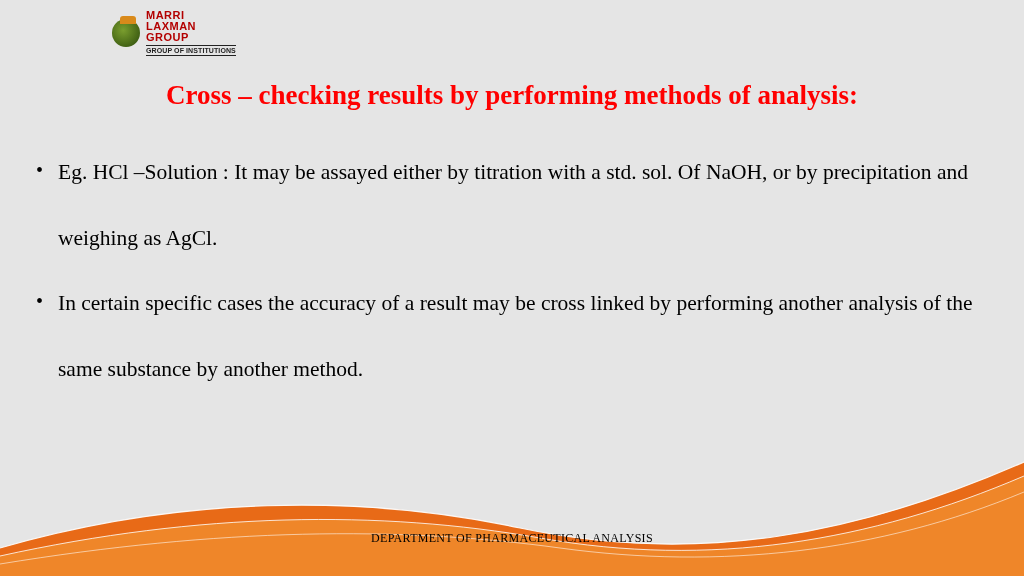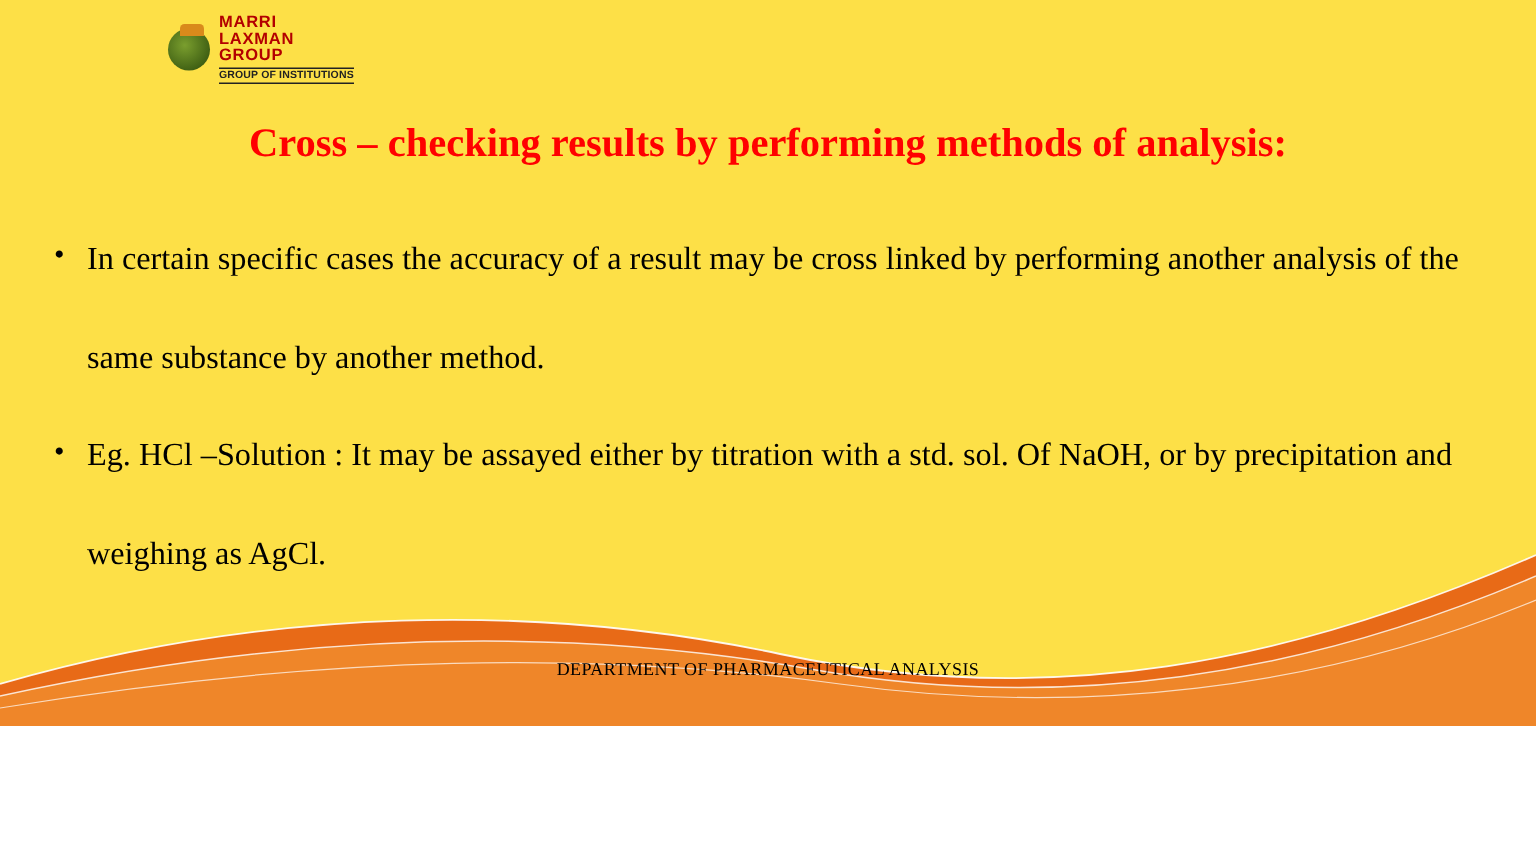--- a/index.html
+++ b/index.html
@@ -1,17 +1,17 @@
 <!DOCTYPE html>
 <html><head>
 <meta charset="utf-8">
 <style>
   * { margin: 0; padding: 0; box-sizing: border-box; }
   html, body { width: 1024px; height: 576px; overflow: hidden; font-family: "Times New Roman", Times, serif; background: #fff; }
-  .slide { position: relative; width: 1024px; height: 484px; background: #fde047; }
+  .slide { position: relative; width: 1024px; height: 576px; background: #e5e5e5; }
 
   
   .logo { position: absolute; top: 10px; left: 112px; display: flex; align-items: center; gap: 6px; }
   .logo-icon { width: 28px; height: 28px; border-radius: 50%; background: radial-gradient(circle at 40% 40%, #7a9e2e 0%, #3a5a11 80%); position: relative; }
   .logo-icon::after { content: ""; position: absolute; top: -3px; left: 8px; width: 16px; height: 8px; background: #d98a1b; border-radius: 3px 3px 0 0; }
   .logo-text { display: flex; flex-direction: column; line-height: 1; font-family: Arial, sans-serif; }
   .logo-text .name { color: #b30000; font-weight: 800; font-size: 11px; letter-spacing: 0.5px; }
   .logo-text .sub { color: #222; font-size: 7px; font-weight: 700; border-top: 1px solid #222; border-bottom: 1px solid #222; padding: 1px 0; margin-top: 2px; letter-spacing: 0.1px; }
 
   
@@ -40,22 +40,22 @@
       <span class="name">LAXMAN</span>
       <span class="name">GROUP</span>
       <span class="sub">GROUP OF INSTITUTIONS</span>
     </div>
   </div>
 
   <div class="title">Cross – checking results by performing methods of analysis:</div>
 
   <div class="body">
     <ul class="bullets">
+      <li><span> Eg. HCl –Solution : It may be assayed either by titration with a std. sol. Of NaOH, or by precipitation and weighing as AgCl.</span></li>
       <li><span>In certain specific cases the accuracy of a result may be cross linked by performing another analysis of the same substance by another method.</span></li>
-      <li><span> Eg. HCl –Solution : It may be assayed either by titration with a std. sol. Of NaOH, or by precipitation and weighing as AgCl.</span></li>
     </ul>
   </div>
 
   <div class="wave-wrap">
     <svg viewBox="0 0 1024 120" preserveAspectRatio="none">
       <path d="M0,92 C180,40 360,38 520,72 C700,110 860,78 1024,6 L1024,120 L0,120 Z" fill="#e86a17"></path>
       <path d="M0,100 C200,56 380,54 540,82 C710,112 870,86 1024,20 L1024,120 L0,120 Z" fill="#f08a2b" opacity="0.9"></path>
       <path d="M0,92 C180,40 360,38 520,72 C700,110 860,78 1024,6" fill="none" stroke="#fff" stroke-width="1.2" opacity="0.9"></path>
       <path d="M0,100 C200,56 380,54 540,82 C710,112 870,86 1024,20" fill="none" stroke="#fff" stroke-width="1" opacity="0.8"></path>
       <path d="M0,108 C220,72 400,70 560,92 C720,114 880,96 1024,36" fill="none" stroke="#fff" stroke-width="0.8" opacity="0.7"></path>

